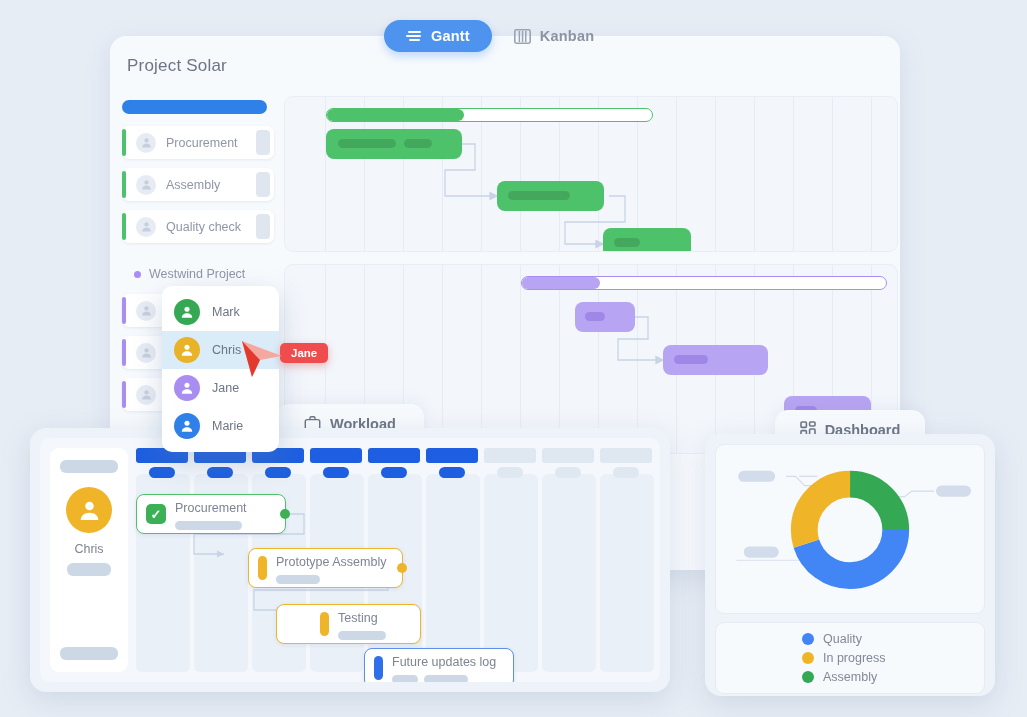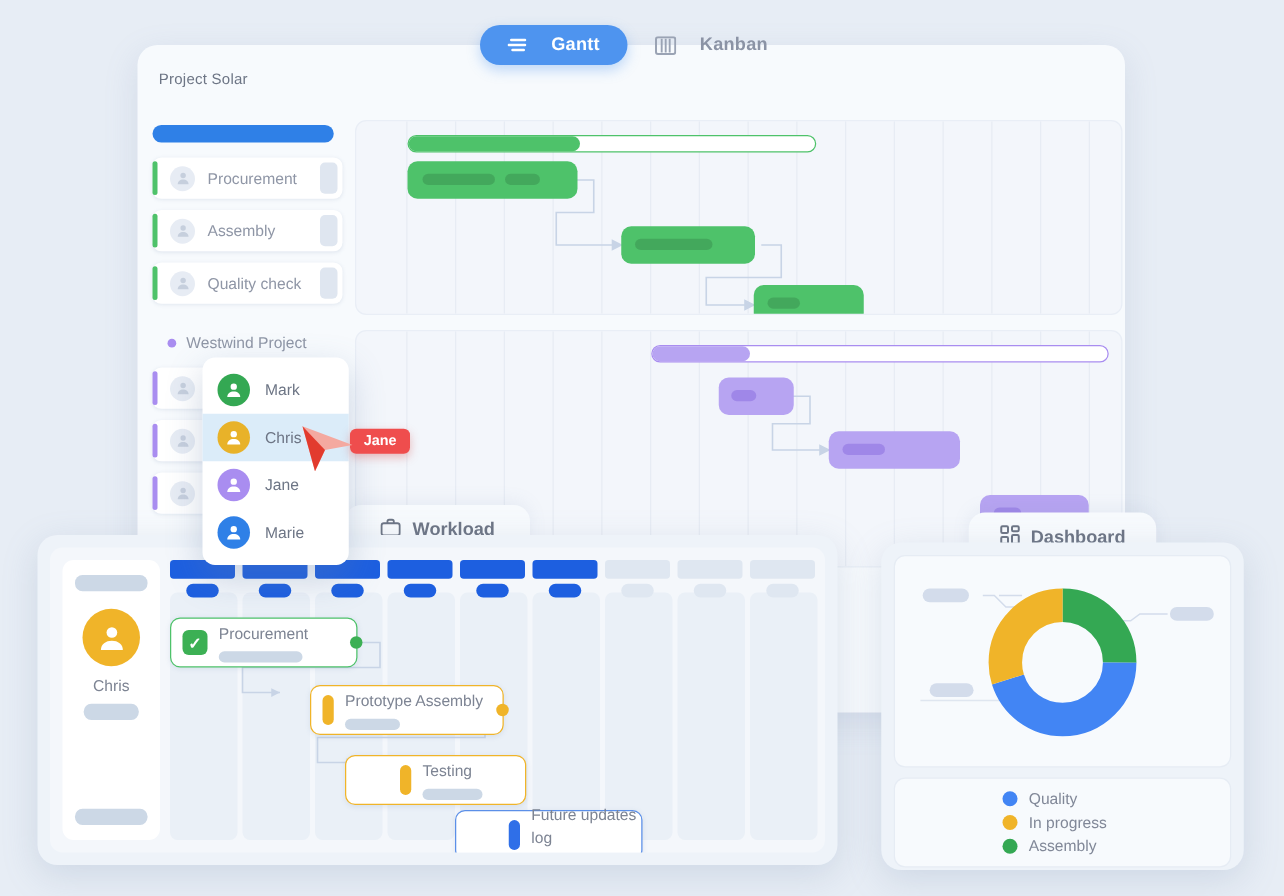--- a/index.html
+++ b/index.html
@@ -7,40 +7,40 @@
     width: 1027px; height: 717px;
     background: #e7edf5;
     font-family: "Liberation Sans", sans-serif;
     overflow: hidden;
   }
   #stage { position: relative; width: 1027px; height: 717px; }
 
   
   .tabbar { position: absolute; left: 384px; top: 20px; display: flex; z-index: 40; }
   .tab {
-    display: flex; align-items: center; gap: 19px;
+    display: flex; align-items: center; gap: 9px;
     height: 32px; padding: 0 22px;
     border-radius: 16px;
     font-size: 14.5px; font-weight: bold; letter-spacing: .2px;
     color: #8b93a5; background: transparent;
     cursor: pointer; white-space: nowrap;
   }
   .tab.active { background: #4e94ef; color: #ffffff;
     box-shadow: 0 4px 10px rgba(78,148,239,.35); }
   .tab .ticon { display:flex; align-items:center; }
 
   
   .gantt-card {
     position: absolute; left: 110px; top: 36px; width: 790px; height: 534px;
     background: #f7fafd; border-radius: 16px;
     box-shadow: 0 8px 26px rgba(120,140,175,.18);
     overflow: hidden; z-index: 10;
   }
   .gantt-title { position: absolute; left: 17px; top: 20px;
-    font-size: 12px; color: #6d7585; letter-spacing: .2px; }
+    font-size: 17px; color: #6d7585; letter-spacing: .2px; }
 
   .sec { position: absolute; left: 12px; }
   .sec .left { position: absolute; left: 0; top: 0; width: 152px; }
   .sec .gridbox {
     position: absolute; left: 162px; top: 0;
     background: #f3f6fb; border: 1px solid #e9eef6; border-radius: 9px;
     overflow: hidden;
   }
   .gcol { position: absolute; top: 0; bottom: 0; width: 1px; background: #e7ecf4; }
 
@@ -439,21 +439,21 @@
         <div class="tcard" style="left:140px;top:156px;width:145px;border:1.6px solid #f0b429;justify-content:center;">
           <span class="accent" style="background:#f0b429;"></span>
           <span class="body">
             <span class="tname">Testing</span>
             <span class="tsub">
               <span class="ph" style="width:48px;height:9px;"></span>
             </span>
           </span>
         </div>
 
-        <div class="tcard" style="left:228px;top:200px;width:150px;border:1.6px solid #5b8fe8;padding-left:33px;">
+        <div class="tcard" style="left:228px;top:200px;width:150px;border:1.6px solid #5b8fe8;">
           <span class="accent" style="background:#2f6fe8;"></span>
           <span class="body">
             <span class="tname">Future updates log</span>
             <span class="tsub">
               <span class="ph" style="width:26px;height:9px;"></span>
               <span class="ph" style="width:44px;height:9px;"></span>
             </span>
           </span>
         </div>
       </div>

